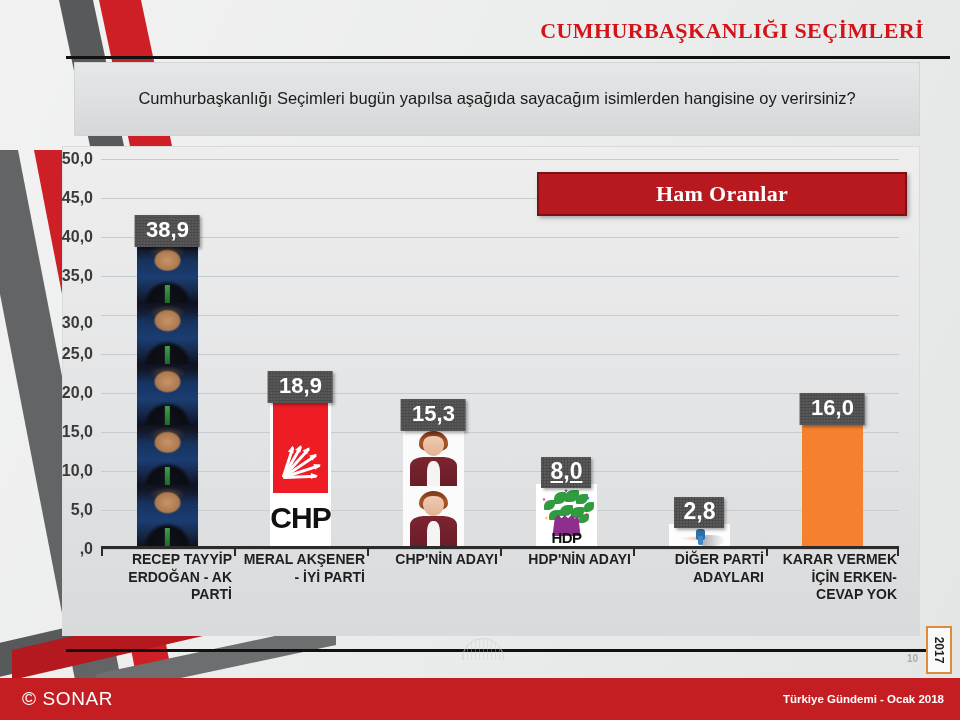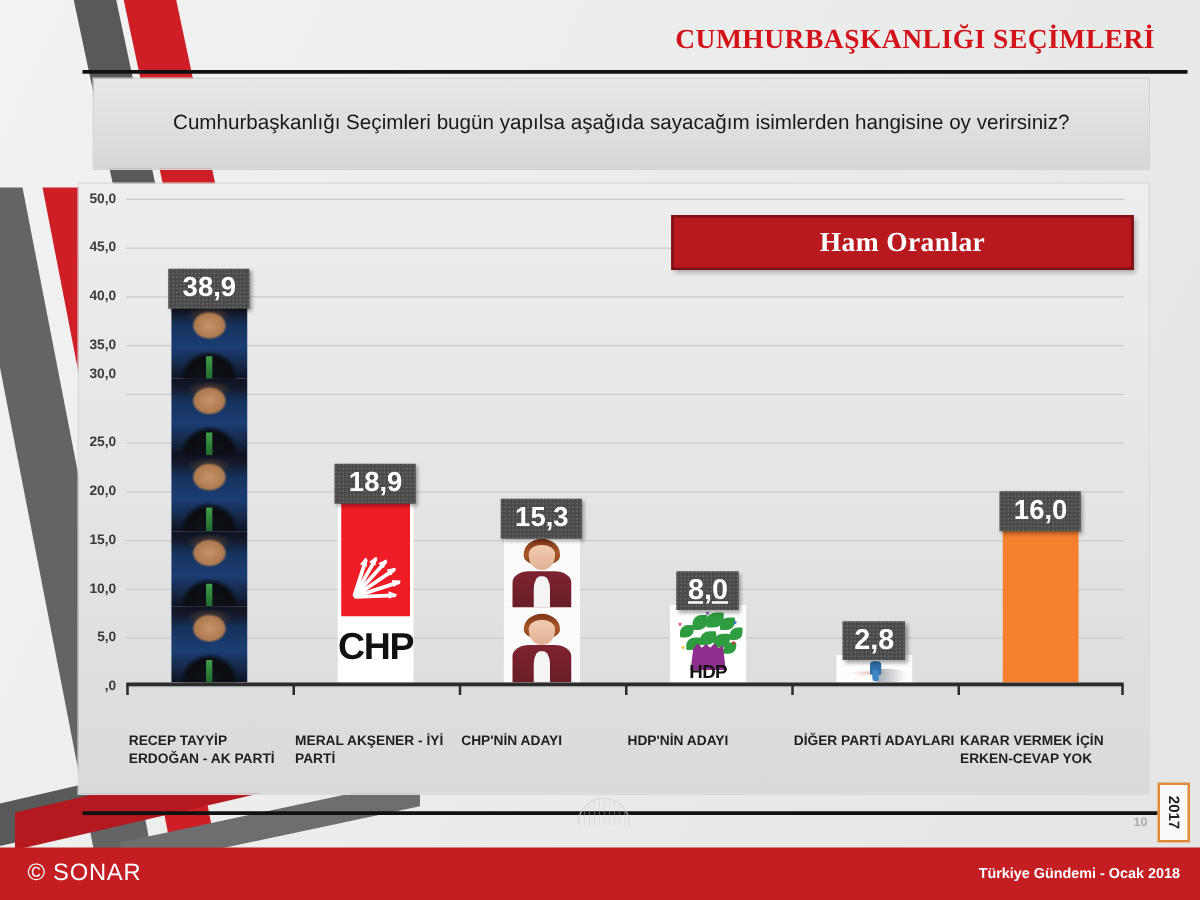--- a/index.html
+++ b/index.html
@@ -87,21 +87,21 @@
   }
   #plot {
     position: absolute; left: 38px; top: 12px; right: 20px; bottom: 88px;
   }
   .grid-line {
     position: absolute; left: 0; right: 0; height: 1px;
     background: #c9cacb;
   }
   .y-label {
     position: absolute; right: calc(100% + 8px);
-    font-size: 11px; color: #3a3a3a; font-weight: bold;
+    font-size: 16px; color: #3a3a3a; font-weight: bold;
     transform: translateY(-50%); white-space: nowrap;
   }
   #axis-base {
     position: absolute; left: 0; right: 0; bottom: 0; height: 3px; background: #2b2b2b;
   }
   .tick {
     position: absolute; bottom: -7px; width: 2px; height: 8px; background: #2b2b2b;
   }
 
   
@@ -228,24 +228,23 @@
   }
 
   .bar-orange { width: 100%; height: 100%; background: #f5812f; }
 
   
   #cats {
     position: absolute; left: 38px; right: 20px; bottom: 20px; height: 64px;
     display: flex;
   }
   .cat {
-    flex: 1 1 0; text-align: left;
-    font-size: 11px; font-weight: bold; color: #1f1f1f; line-height: 1.25;
+    flex: 1 1 0; text-align: right;
+    font-size: 14px; font-weight: bold; color: #1f1f1f; line-height: 1.25;
     padding: 0 2px;
-    margin-top: 36px;
   }
 
   
   #legend-badge {
     position: absolute; top: 172px; left: 537px; width: 370px; height: 44px;
     background: #b8191f; border: 2px solid #7d1014;
     display: flex; align-items: center; justify-content: center;
     box-shadow: 2px 2px 4px rgba(0,0,0,.3);
   }
   #legend-text {
@@ -320,21 +319,21 @@
       <div id="gridlines">
           <div class="grid-line" style="top: 0px;"></div>
           <div class="y-label" style="top: 0px;">50,0</div>
           <div class="grid-line" style="top: 39px;"></div>
           <div class="y-label" style="top: 39px;">45,0</div>
           <div class="grid-line" style="top: 78px;"></div>
           <div class="y-label" style="top: 78px;">40,0</div>
           <div class="grid-line" style="top: 117px;"></div>
           <div class="y-label" style="top: 117px;">35,0</div>
           <div class="grid-line" style="top: 156px;"></div>
-          <div class="y-label" style="top: 140px;">30,0</div>
+          <div class="y-label" style="top: 164px;">30,0</div>
           <div class="grid-line" style="top: 195px;"></div>
           <div class="y-label" style="top: 195px;">25,0</div>
           <div class="grid-line" style="top: 234px;"></div>
           <div class="y-label" style="top: 234px;">20,0</div>
           <div class="grid-line" style="top: 273px;"></div>
           <div class="y-label" style="top: 273px;">15,0</div>
           <div class="grid-line" style="top: 312px;"></div>
           <div class="y-label" style="top: 312px;">10,0</div>
           <div class="grid-line" style="top: 351px;"></div>
           <div class="y-label" style="top: 351px;">5,0</div>

